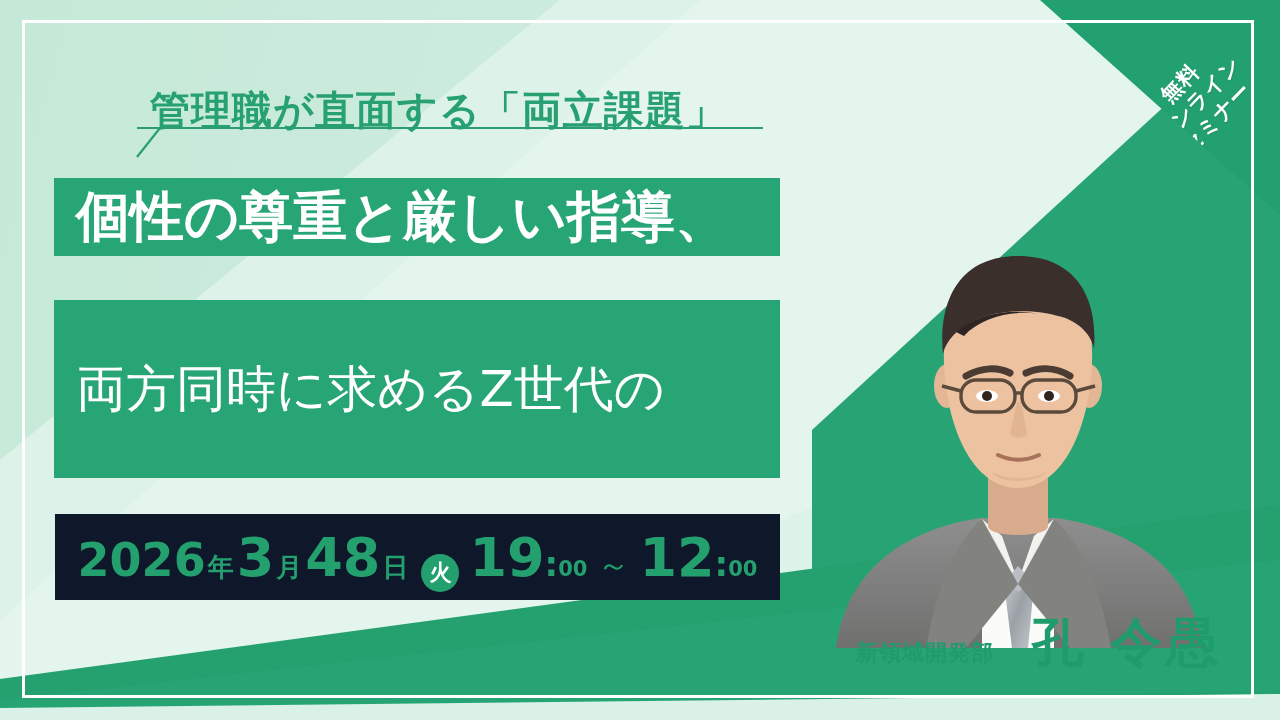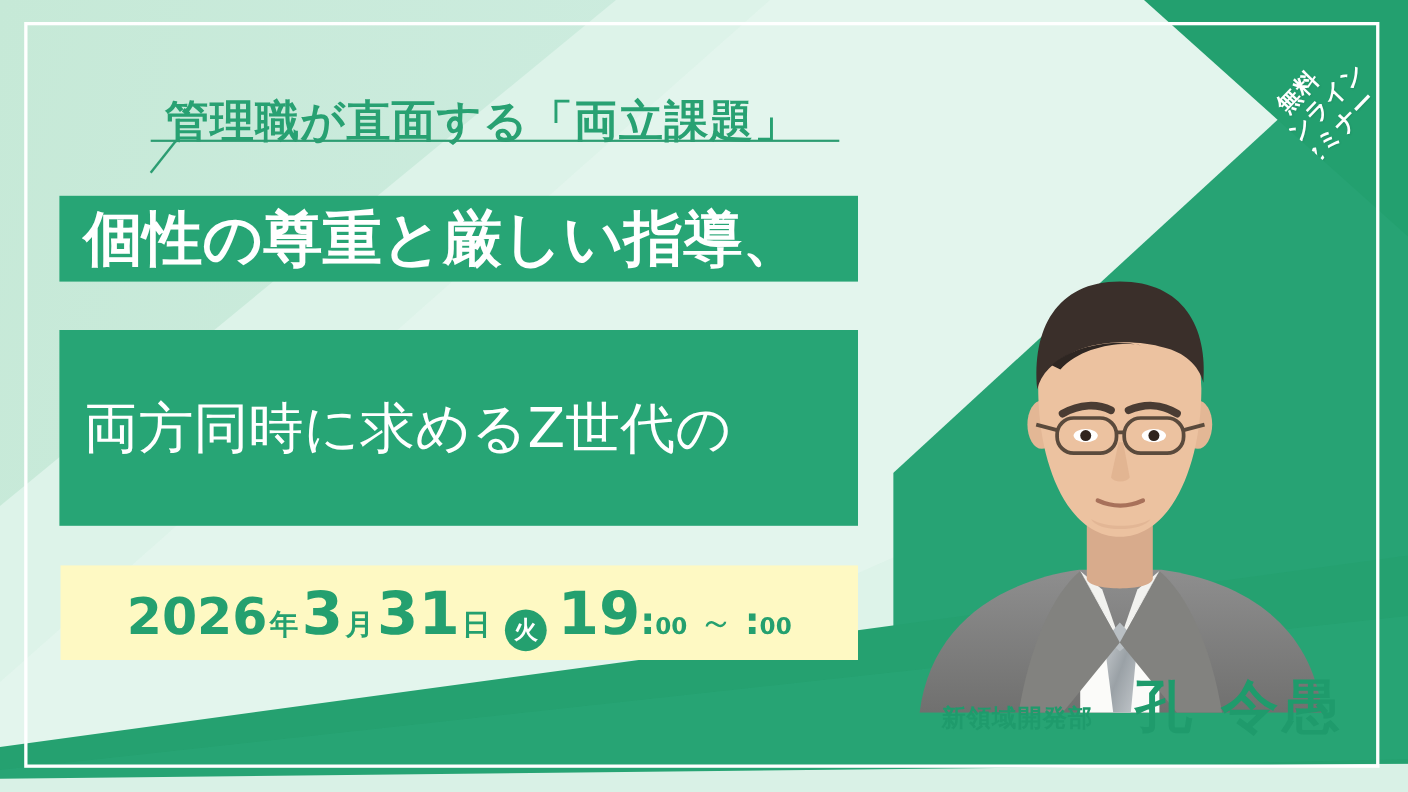--- a/index.html
+++ b/index.html
@@ -169,21 +169,21 @@
     white-space: nowrap;
   }
 
   
   .datebox {
     position: absolute;
     left: 55px;
     top: 514px;
     width: 725px;
     height: 86px;
-    background: #fef9c3;
+    background: #0f172a;
     display: flex;
     align-items: center;
     justify-content: center;
     color: #24a06f;
   }
   .date-inner {
     display: flex;
     align-items: baseline;
     white-space: nowrap;
     font-weight: 700;
@@ -348,27 +348,28 @@
   <div class="band band-2">
     <div class="ln">両方同時に求めるZ世代の</div>
   </div>
 
   <div class="datebox">
     <div class="date-inner">
       <span class="d-num">2026</span>
       <span class="d-unit">年</span>
       <span class="d-num-lg">3</span>
       <span class="d-unit">月</span>
-      <span class="d-num-lg">31</span>
+      <span class="d-num-lg">48</span>
       <span class="d-unit">日</span>
       <span class="day-circle">火</span>
       <span class="d-num-lg">19</span>
       <span class="d-colon">:</span>
       <span class="d-min">00</span>
       <span class="d-sep">～</span>
+      <span class="d-num-lg">12</span>
       <span class="d-colon">:</span>
       <span class="d-min">00</span>
     </div>
   </div>
 
   <div class="speaker">
     <span class="speaker-dept">新領域開発部</span>
     <span class="speaker-name">孔 令愚</span>
   </div>
 

